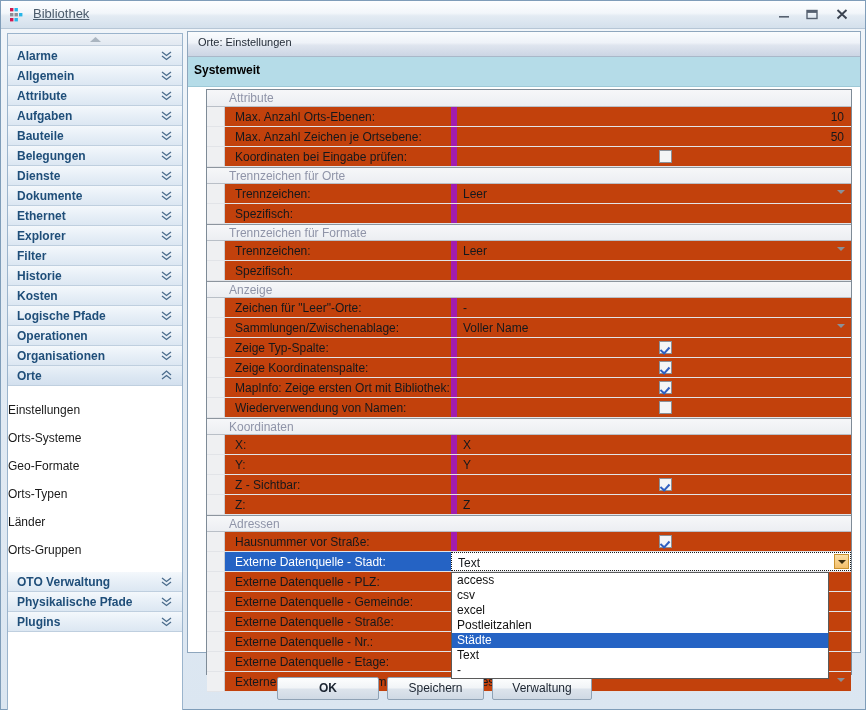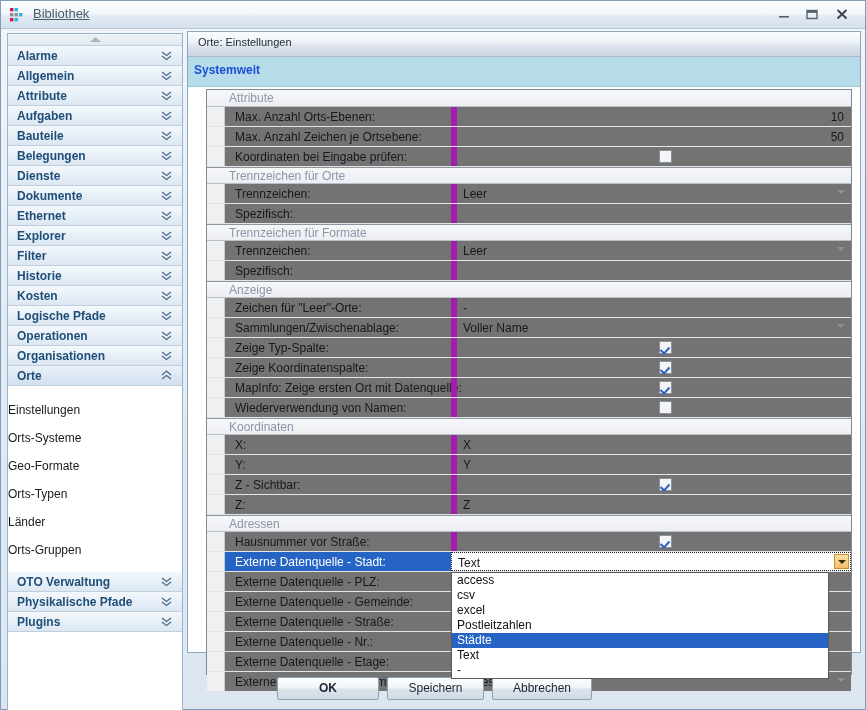--- a/index.html
+++ b/index.html
@@ -119,21 +119,21 @@
     font-size: 11px; color: #232c38;
   }
   #band {
     position: absolute; left: 0; top: 25px;
     width: 672px; height: 30px;
     background: #b5dce8;
     border-bottom: 1px solid #9dc8d6;
   }
   #band .t {
     position: absolute; left: 6px; top: 6px;
-    font-weight: bold; font-size: 12px; color: #1d4ed8;
+    font-weight: bold; font-size: 12px; color: #000000;
   }
 
   
   #tbl-wrap {
     position: absolute; left: 18px; top: 57px;
     width: 646px; height: 586px;
     background: #ffffff;
     border: 1px solid #7e8b97;
     border-bottom: none;
     overflow: visible;
@@ -147,21 +147,21 @@
   }
   .sec-head:first-child { border-top: none; }
   .sec-head .t {
     position: absolute; left: 22px; top: 1px;
     font-size: 12px; color: #8f94a8;
   }
   .row {
     position: relative;
     height: 20px;
     border-bottom: 1px solid #e2e4e8;
-    background: #737373;
+    background: #c2410c;
   }
   .row .gutter {
     position: absolute; left: 0; top: 0;
     width: 18px; height: 19px;
     background: #eff0f2;
     border-right: 1px solid #c9ccd1;
   }
   .row .lab {
     position: absolute; left: 28px; top: 3px;
     font-size: 12px; color: #15181c;
@@ -537,21 +537,21 @@
         </div>
         <div class="row">
           <div class="gutter"></div>
           <div class="lab">Zeige Koordinatenspalte:</div>
           <div class="valcell">
             <div class="cb checked"></div>
           </div>
         </div>
         <div class="row">
           <div class="gutter"></div>
-          <div class="lab">MapInfo: Zeige ersten Ort mit Datenquelle:</div>
+          <div class="lab">MapInfo: Zeige ersten Ort mit Bibliothek:</div>
           <div class="valcell">
             <div class="cb checked"></div>
           </div>
         </div>
         <div class="row">
           <div class="gutter"></div>
           <div class="lab">Wiederverwendung von Namen:</div>
           <div class="valcell">
             <div class="cb"></div>
           </div>
@@ -657,16 +657,16 @@
             <div class="val">access</div>
             <div class="caret"></div>
           </div>
         </div>
       </div>
   </div>
 
   <div id="btnbar">
     <div class="dlgbtn" id="btn-ok">OK</div>
     <div class="dlgbtn" id="btn-save">Speichern</div>
-    <div class="dlgbtn" id="btn-cancel">Abbrechen</div>
+    <div class="dlgbtn" id="btn-cancel">Verwaltung</div>
   </div>
 
 </div>
 
 </body></html>

